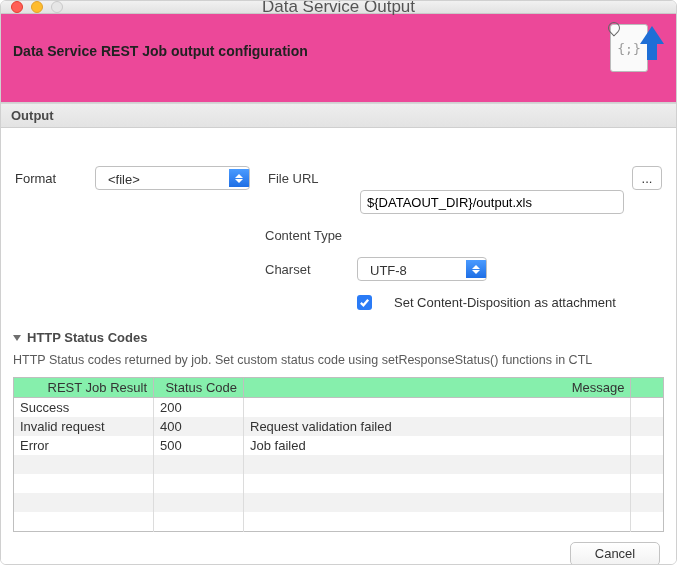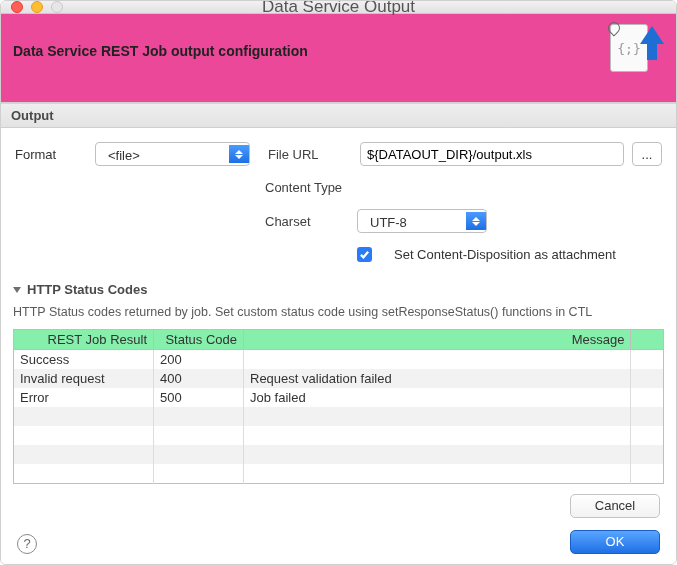--- a/index.html
+++ b/index.html
@@ -36,21 +36,21 @@
 
   .mac-select, .mac-input { height:24px; border:1px solid #c0c0c0; border-radius:4px; background:#fff; font-size:13px; padding: 2px 6px; }
   .mac-select { display:flex; align-items:flex-end; justify-content:space-between; padding-right:0; overflow:hidden;}
   .sel-text { padding-left:6px; white-space:nowrap; overflow:hidden; text-overflow:ellipsis;}
   .sel-btn { width:20px; height:100%; background: linear-gradient(#4a9bff, #1f6fe5); display:flex; flex-direction:column; align-items:center; justify-content:center; gap:1px; }
   .sel-btn .tri-up { width:0;height:0;border-left:4px solid transparent;border-right:4px solid transparent;border-bottom:4px solid #fff;}
   .sel-btn .tri-dn { width:0;height:0;border-left:4px solid transparent;border-right:4px solid transparent;border-top:4px solid #fff;}
   .mac-input { flex:1; outline:none; }
 
   .format-select { width: 155px; }
-  .fileurl-input { flex:1; }
+  .fileurl-input { flex:1;margin-top:48px; }
   .dots-btn { width:30px; height:24px; margin-left:8px; border:1px solid #c0c0c0; border-radius:4px; background:#fff; display:flex; align-items:center; justify-content:center; font-size:13px; cursor:pointer; }
 
   .content-type-select { flex:1; }
   .charset-select { width:130px; }
 
   .chk-row { display:flex; align-items:center; gap:22px; margin-left:0; }
   .mac-check { width:15px; height:15px; border-radius:3px; background:#2a7bf6; display:flex; align-items:center; justify-content:center; }
   .mac-check svg { width:11px; height:11px; stroke:#fff; stroke-width:2.5; fill:none; }
 
   

